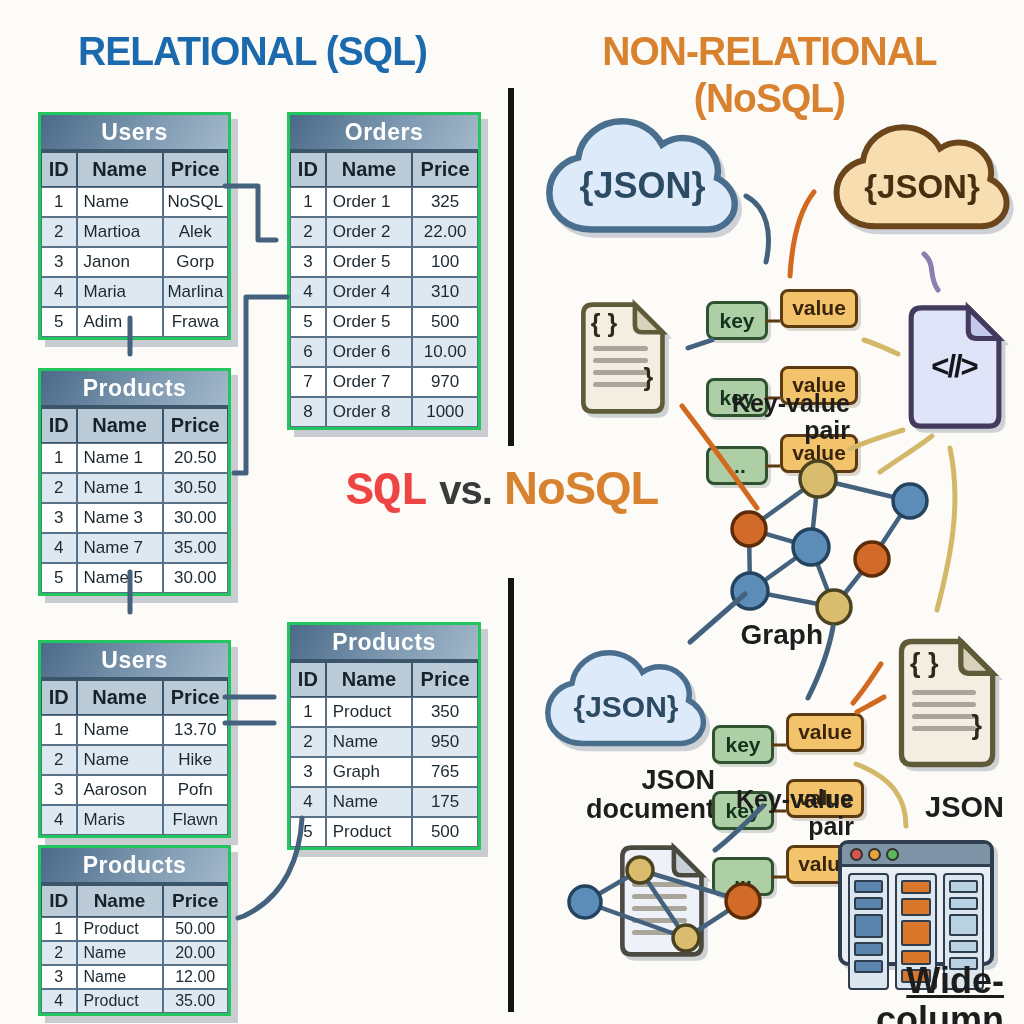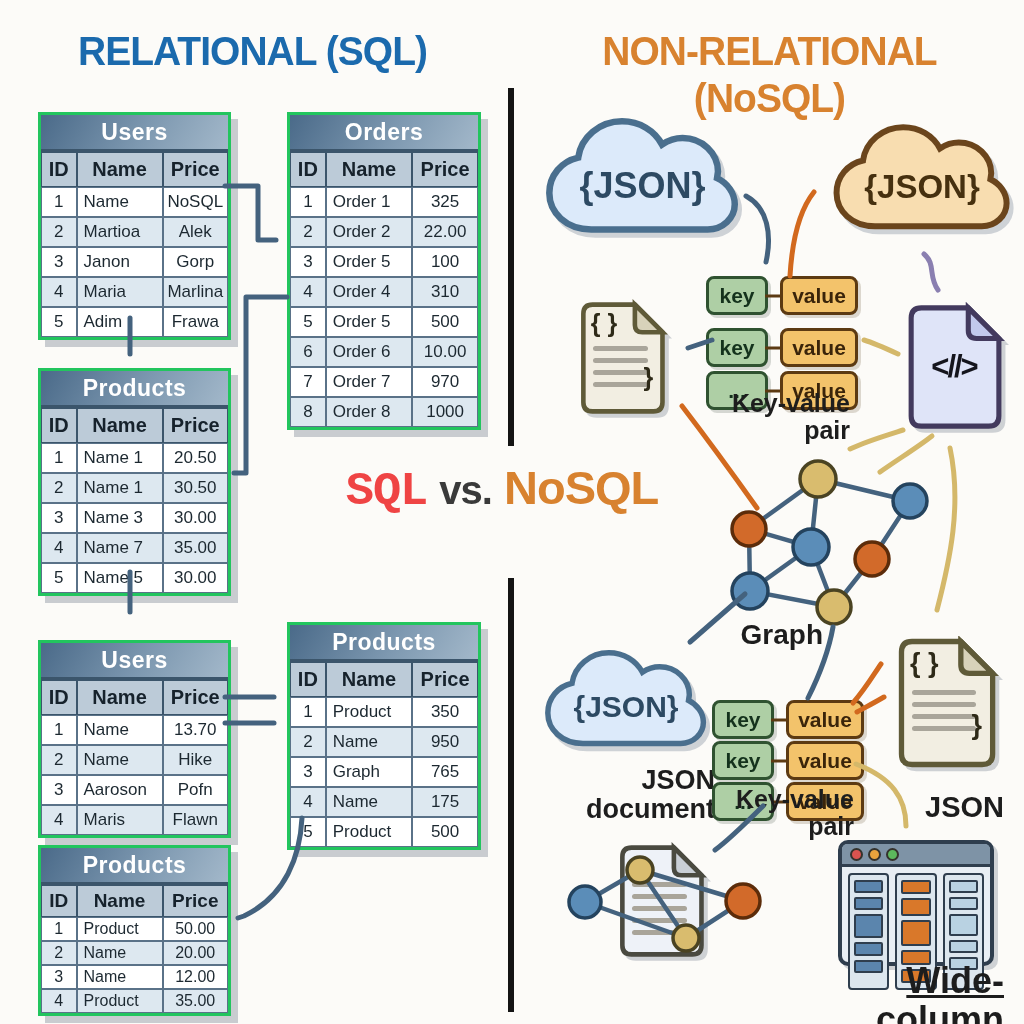--- a/index.html
+++ b/index.html
@@ -47,21 +47,21 @@
   .cloud.blue .cloud-text{color:#2d4a63;}
   .cloud.orange path{fill:#f8ddb0;stroke:#6b451c;stroke-width:7;}
   .cloud.orange .cloud-text{color:#46300f;}
 
   
   .kv{position:absolute;display:flex;flex-direction:column;gap:4px;}
   .kv.spread .kv-row:first-child{margin-bottom:9px;}
   .kv-row{display:flex;align-items:center;}
   .kv-key{position:relative;width:56px;height:33px;background:#aecfa5;border:3px solid #2f5230;
           border-radius:8px;font-weight:800;font-size:21px;display:flex;align-items:center;
-          justify-content:center;color:#14321c;box-shadow:3px 3px 0 rgba(140,150,140,.35);}
+          justify-content:center;color:#14321c;box-shadow:3px 3px 0 rgba(140,150,140,.35);margin-top:25px;}
   .kv-key::after{content:"";position:absolute;right:-15px;top:50%;width:15px;height:3px;
                  background:#5c3a12;transform:translateY(-50%);}
   .kv-value{width:72px;height:33px;background:#f3c36b;border:3px solid #5c3a12;border-radius:8px;
             font-weight:800;font-size:21px;display:flex;align-items:center;justify-content:center;
             color:#3a240a;margin-left:12px;box-shadow:3px 3px 0 rgba(160,150,130,.35);}
 
   
   .lbl{position:absolute;font-weight:800;color:#1d1d1d;text-align:right;line-height:1.08;}
 
   

